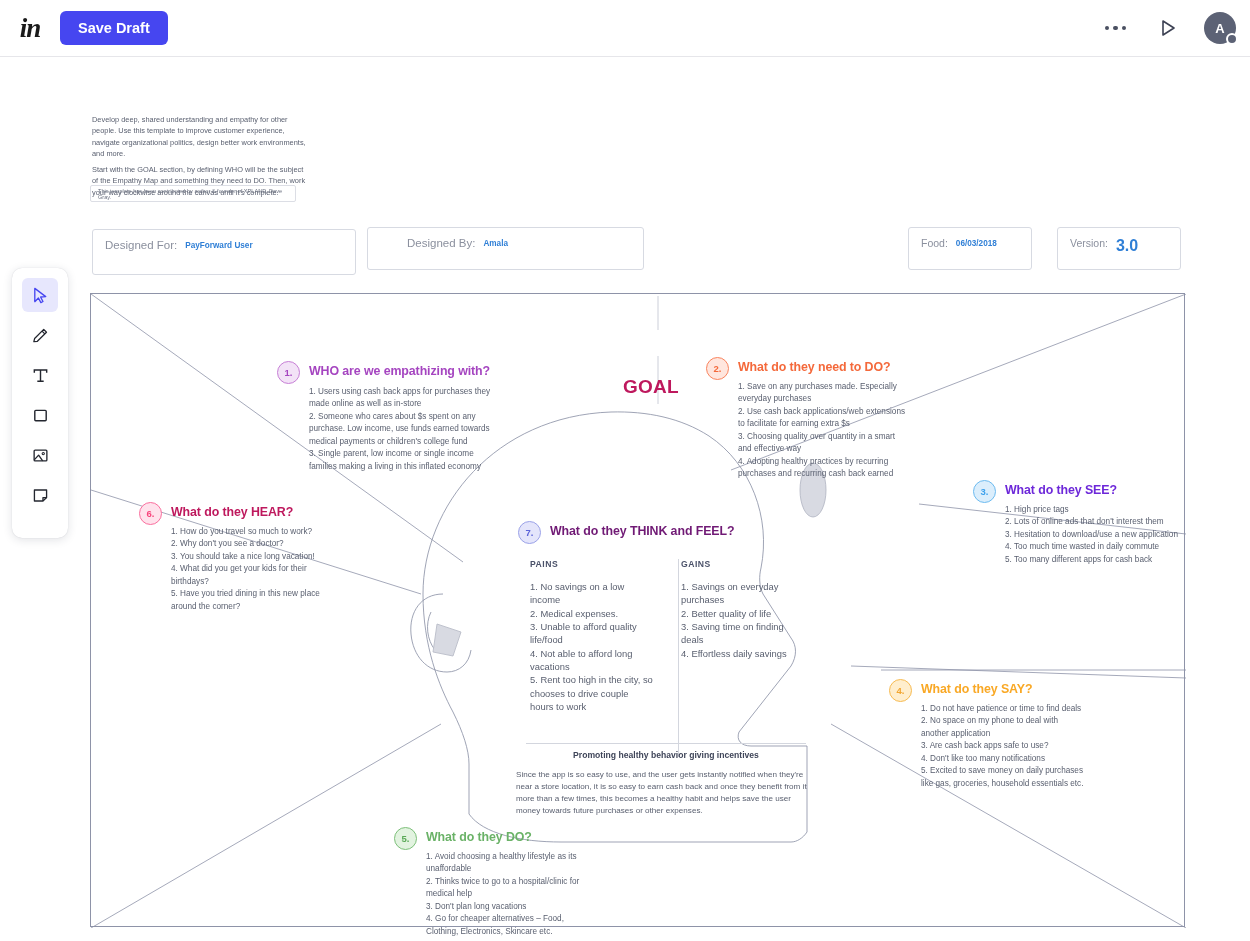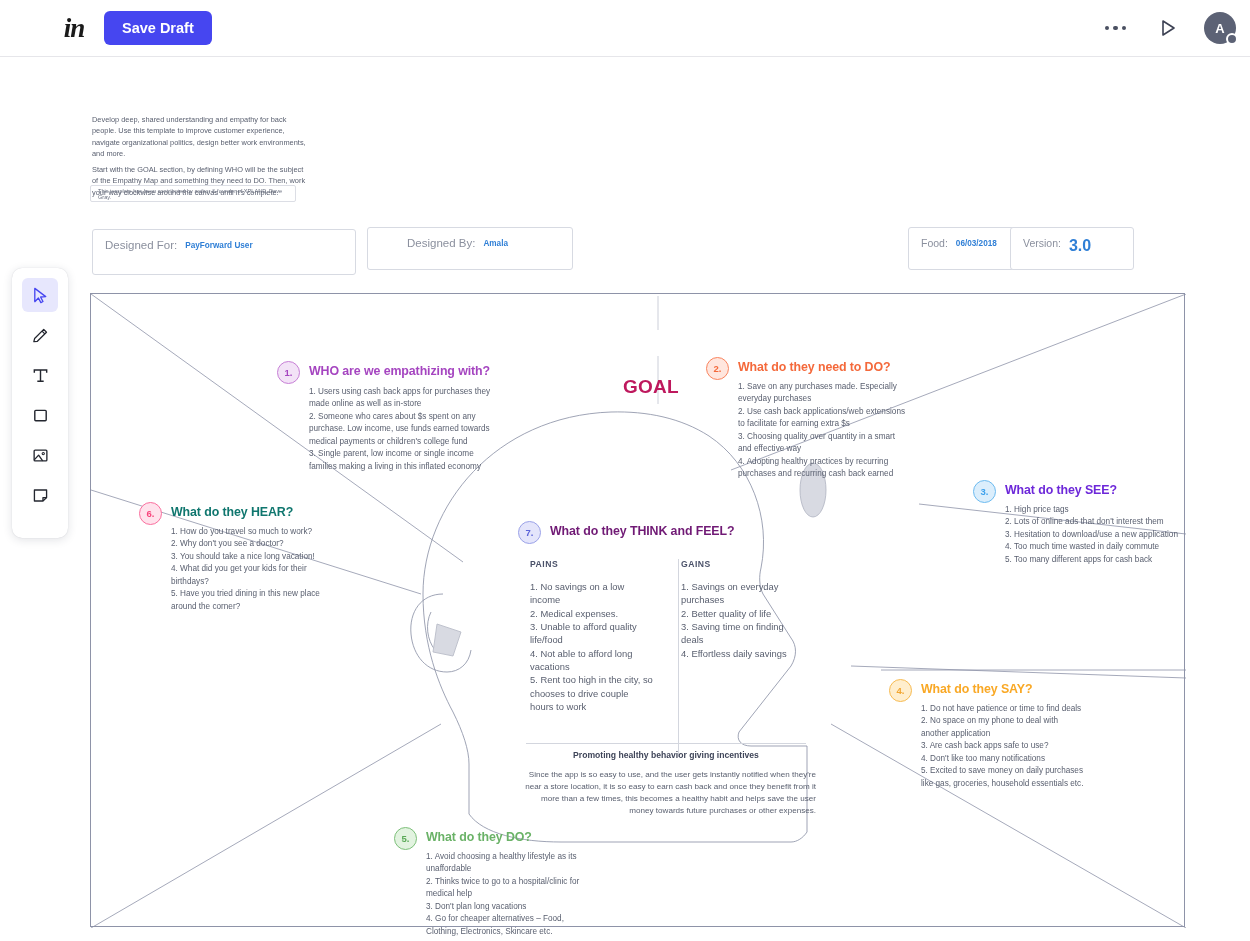--- a/index.html
+++ b/index.html
@@ -8,21 +8,21 @@
     width: 1250px; height: 941px;
     background: #ffffff;
     font-family: "Liberation Sans", sans-serif;
     overflow: hidden;
   }
 
   
   #topbar {
     position: absolute; left: 0; top: 0; width: 1250px; height: 57px;
     background: #ffffff; border-bottom: 1px solid #e6e6ea;
-    display: flex; align-items: center; padding-left: 44px;
+    display: flex; align-items: center;
   }
   #logo {
     margin-left: 14px; width: 32px; height: 32px;
     display: flex; align-items: center; justify-content: center;
     font-family: "Liberation Serif", serif; font-style: italic;
     font-weight: 700; font-size: 27px; color: #1a1a1a; letter-spacing: -1px;
   }
   #save-draft {
     margin-left: 14px; background: #4646f0; color: #fff; border: none;
     border-radius: 6px; height: 34px; padding: 0 18px;
@@ -83,24 +83,24 @@
   }
 
   
   .field {
     position: absolute; border: 1px solid #d7dae2; border-radius: 3px;
     background: #fff; display: flex; align-items: flex-start; padding: 9px 12px;
   }
   .field .flabel { font-size: 11.5px; color: #8b909e; margin-right: 8px; white-space: nowrap; }
   .field .fval { font-size: 8.2px; color: #2f7fd6; font-weight: 600; padding-top: 2px; white-space: nowrap; }
   #f-for     { left: 92px;  top: 172px; width: 264px; height: 46px; }
-  #f-by      { left: 367px; top: 170px; width: 206px; height: 43px; padding-left: 39px; }
+  #f-by      { left: 367px; top: 170px; width: 277px; height: 43px; padding-left: 39px; }
   #f-date    { left: 908px; top: 170px; width: 124px; height: 43px; }
   #f-date .flabel { font-size: 10.5px; }
-  #f-ver     { left: 1010px; top: 170px; width: 124px; height: 43px; }
+  #f-ver     { left: 1057px; top: 170px; width: 124px; height: 43px; }
   #f-ver .flabel { font-size: 10.5px; }
   #f-ver .fval { font-size: 16px; font-weight: 700; padding-top: 0; }
 
   
   #canvas {
     position: absolute; left: 90px; top: 236px; width: 1095px; height: 634px;
     border: 1px solid #8e93a8; background: #fff;
   }
   #canvas-svg { position: absolute; left: 0; top: 0; width: 1095px; height: 634px; }
 
@@ -120,21 +120,21 @@
   .c-purple .sechead { color:#a545c0; }
   .c-orange .bubble { background:#ffe6de; border:1px solid #f9845e; color:#f4693b; }
   .c-orange .sechead { color:#f4693b; }
   .c-blue   .bubble { background:#dbeefc; border:1px solid #6dbbf0; color:#3ca0ec; }
   .c-blue   .sechead { color:#6d28d9; }
   .c-amber  .bubble { background:#ffeecd; border:1px solid #f7bb52; color:#f2a52f; }
   .c-amber  .sechead { color:#f9a825; }
   .c-green  .bubble { background:#e2f3e0; border:1px solid #7dc07a; color:#5aa957; }
   .c-green  .sechead { color:#6ab267; }
   .c-pink   .bubble { background:#ffe2ec; border:1px solid #fa6f9e; color:#f8447c; }
-  .c-pink   .sechead { color:#0f766e; }
+  .c-pink   .sechead { color:#be185d; }
   .c-indigo .bubble { background:#e4e5fb; border:1px solid #9ba2e8; color:#5b63d8; }
   .c-indigo .sechead { color:#701a75; }
 
   
   #sec-who   { left: 186px; top: 67px;  width: 220px; }
   #sec-do2   { left: 615px; top: 63px;  width: 200px; }
   #sec-see   { left: 882px; top: 186px; width: 205px; }
   #sec-say   { left: 798px; top: 385px; width: 196px; }
   #sec-do5   { left: 303px; top: 533px; width: 200px; }
   #sec-hear  { left: 48px;  top: 208px; width: 190px; }
@@ -160,21 +160,21 @@
   .pgbody { font-size: 9.4px; line-height: 1.42; color: #5a6070; }
   #pg-divider {
     position: absolute; left: 148px; top: 0; width: 1px; height: 198px; background: #d3d6de;
   }
   #pg-hr { position: absolute; left: 435px; top: 449px; width: 280px; height: 1px; background: #d3d6de; }
   #promote-title {
     position: absolute; left: 435px; top: 456px; width: 280px; text-align: center;
     font-size: 8.6px; font-weight: 700; color: #3f4559;
   }
   #promote-body {
-    position: absolute; left: 425px; top: 475px; width: 300px; text-align: right;
+    position: absolute; left: 425px; top: 475px; width: 300px; text-align: left;
     font-size: 8.1px; line-height: 1.5; color: #5a6070;
   }
 </style>
 </head>
 <body>
 
 <div id="topbar">
   <div id="logo">in</div>
   <button id="save-draft">Save Draft</button>
   <div id="topbar-right">
@@ -227,21 +227,21 @@
   <div class="tool">
     <svg width="19" height="19" viewBox="0 0 20 20">
         <path d="M3.6 4.2 H16.4 V12.2 L12.6 15.8 H3.6 Z" fill="none" stroke="#23262f" stroke-width="1.4" stroke-linejoin="round"></path>
         <path d="M16.4 12.2 H12.6 V15.8" fill="none" stroke="#23262f" stroke-width="1.4" stroke-linejoin="round"></path>
       </svg>
   </div>
 </div>
 
 <div id="doc">
 
-  <div class="blurb" id="blurb1">Develop deep, shared understanding and empathy for back people. Use this template to improve customer experience, navigate organizational politics, design better work environments, and more.</div>
+  <div class="blurb" id="blurb1">Develop deep, shared understanding and empathy for other people. Use this template to improve customer experience, navigate organizational politics, design better work environments, and more.</div>
   <div class="blurb" id="blurb2">Start with the GOAL section, by defining WHO will be the subject of the Empathy Map and something they need to DO. Then, work your way clockwise around the canvas until it's complete.</div>
   <div id="attrib">This template has been contributed by author &amp; founder of XPLANE, Dave Gray.</div>
 
   <div class="field" id="f-for">
     <span class="flabel">Designed For:</span>
     <span class="fval">PayForward User</span>
   </div>
   <div class="field" id="f-by">
     <span class="flabel">Designed By:</span>
     <span class="fval">Amala</span>

